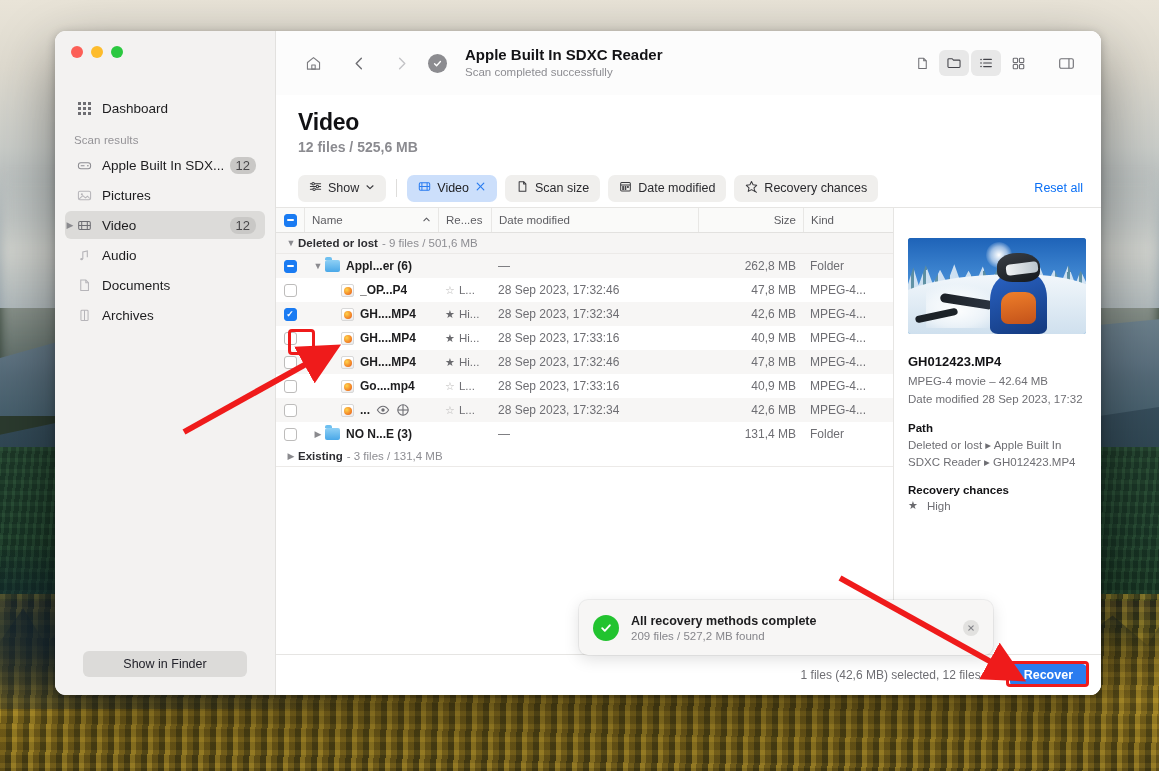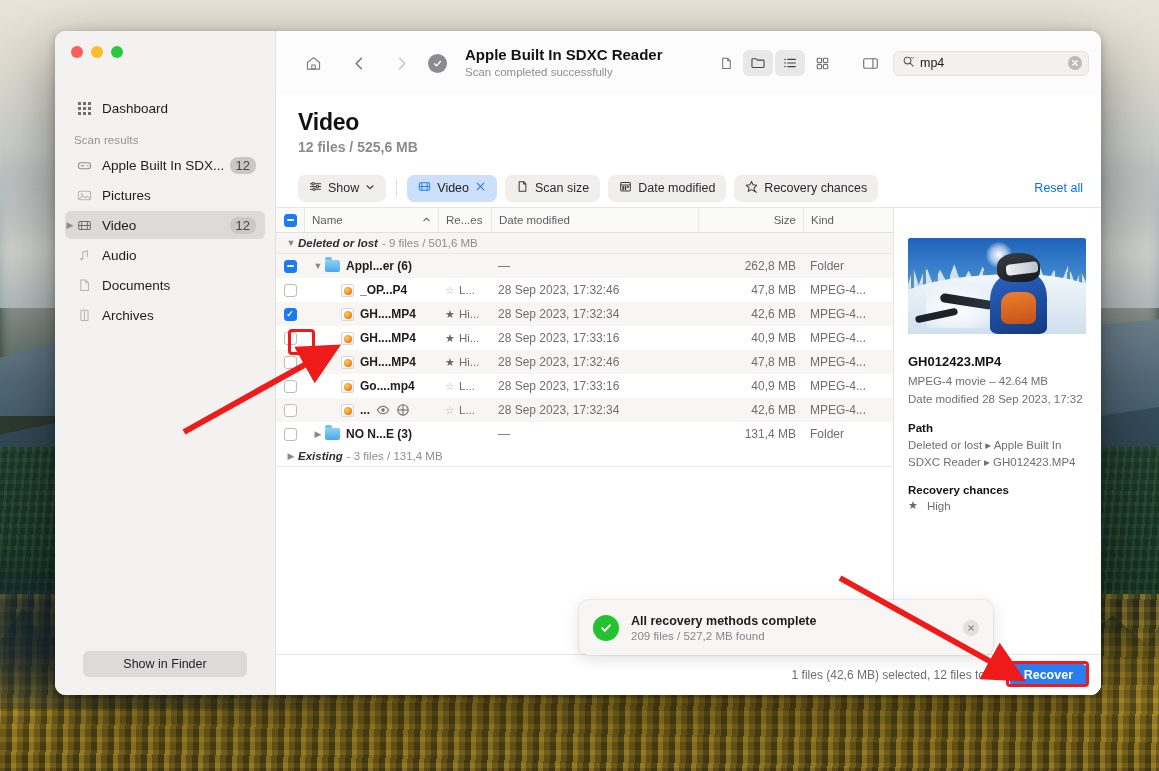--- a/index.html
+++ b/index.html
@@ -178,21 +178,21 @@
   .c-size { width:105px; flex:0 0 105px; justify-content:flex-end; }
   .c-kind { width:90px; flex:0 0 90px; }
 
   .tbody { flex:1; overflow:hidden; }
 
   .group-row {
     display:flex; align-items:center; height:21px; background:#f6f5f4;
     border-bottom:1px solid #eceae8; font-size:11.5px; padding-left:8px; color:#3a3a3e;
   }
   .group-caret { width:14px; text-align:center; color:#8a8a8e; font-size:9px; }
-  .group-name { font-weight:600; color:#2d2d31;font-style:italic; }
+  .group-name { font-weight:600; color:#2d2d31; }
   .group-meta { color:#8d8d92; margin-left:4px; }
 
   .row { display:flex; align-items:center; height:24px; font-size:12px; color:#1d1d1f; }
   .row.alt { background:#f7f6f5; }
   .cell { display:flex; align-items:center; padding:0 7px; height:100%; overflow:hidden; white-space:nowrap; }
   .cell.num { justify-content:flex-end; }
   .cell.muted { color:#6e6e73; }
 
   .cb {
     width:13px; height:13px; border-radius:3px; border:1px solid #bdbcbb; background:#fff;
@@ -253,21 +253,21 @@
 
   .pv-title { font-size:13px; font-weight:700; color:#131316; margin-bottom:4px; }
   .pv-line { font-size:11.5px; color:#6e6e73; line-height:1.55; }
   .pv-sec { font-size:11.5px; font-weight:700; color:#131316; margin:13px 0 3px 0; }
   .pv-path { font-size:11.5px; color:#6e6e73; line-height:1.5; word-break:break-word; }
   .pv-rec { display:flex; align-items:center; gap:5px; font-size:11.5px; color:#6e6e73; }
 
   
   .bottombar {
     height:41px; border-top:1px solid #e6e5e3; display:flex; align-items:center;
-    justify-content:flex-end; padding:0 14px; gap:12px; background:#fff;
+    justify-content:flex-end; padding:0 14px; gap:3px; background:#fff;
   }
   .status-text { font-size:12px; color:#6e6e73; }
   .recover-btn {
     height:23px; padding:0 14px; border-radius:5px; background:#2a7cf0; color:#fff;
     font-family:inherit; font-size:12.5px; font-weight:600; border:none; cursor:pointer;
     display:flex; align-items:center;
   }
 
   
   .toast {
@@ -473,36 +473,20 @@
         </div>
         <div class="tool-sep"></div>
         <div class="toolbtn">
           <svg width="17" height="17" viewBox="0 0 18 18" fill="none" stroke="#6e6e73" stroke-width="1.2">
             <rect x="1.8" y="4" width="14.4" height="10" rx="1.6"></rect>
               <line x1="11.6" y1="4" x2="11.6" y2="14"></line>
           </svg>
         </div>
       </div>
 
-      <div class="search">
-        <span>
-          <svg width="13" height="13" viewBox="0 0 14 14" fill="none" stroke="#5d5d62" stroke-width="1.2" stroke-linecap="round">
-            <circle cx="6" cy="6" r="3.6"></circle>
-              <line x1="8.8" y1="8.8" x2="12" y2="12"></line>
-            <path d="M10.2 2.6 L11.3 3.7 L12.4 2.6" stroke-width="1"></path>
-          </svg>
-        </span>
-        <input value="mp4" style="">
-        <span class="search-clear">
-          <svg width="8" height="8" viewBox="0 0 8 8" stroke="#fff" stroke-width="1.3" stroke-linecap="round">
-            <line x1="1.8" y1="1.8" x2="6.2" y2="6.2"></line>
-              <line x1="6.2" y1="1.8" x2="1.8" y2="6.2"></line>
-          </svg>
-        </span>
-      </div>
     </div>
 
     <div class="page-head">
       <div class="page-title">Video</div>
       <div class="page-sub">12 files / 525,6 MB</div>
     </div>
 
     <div class="filters">
       <div class="chip">
         <span>

